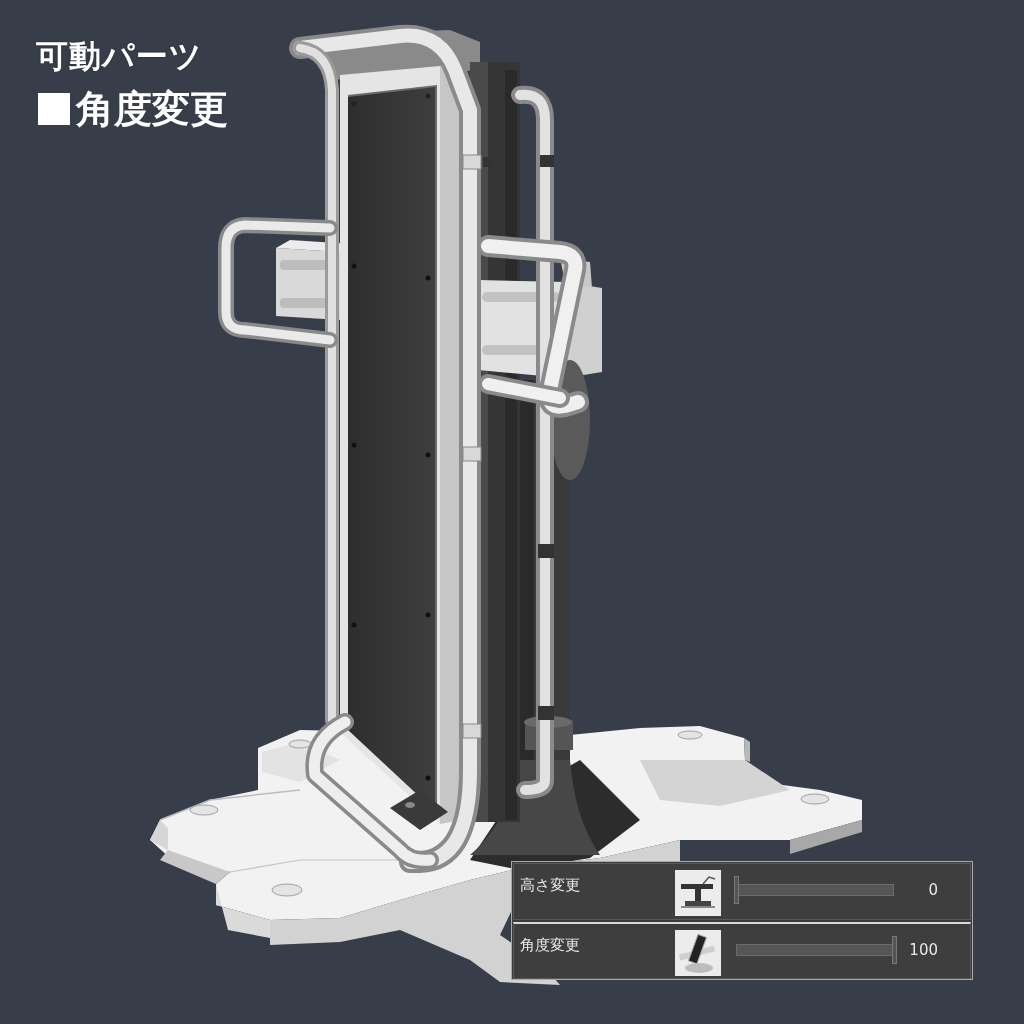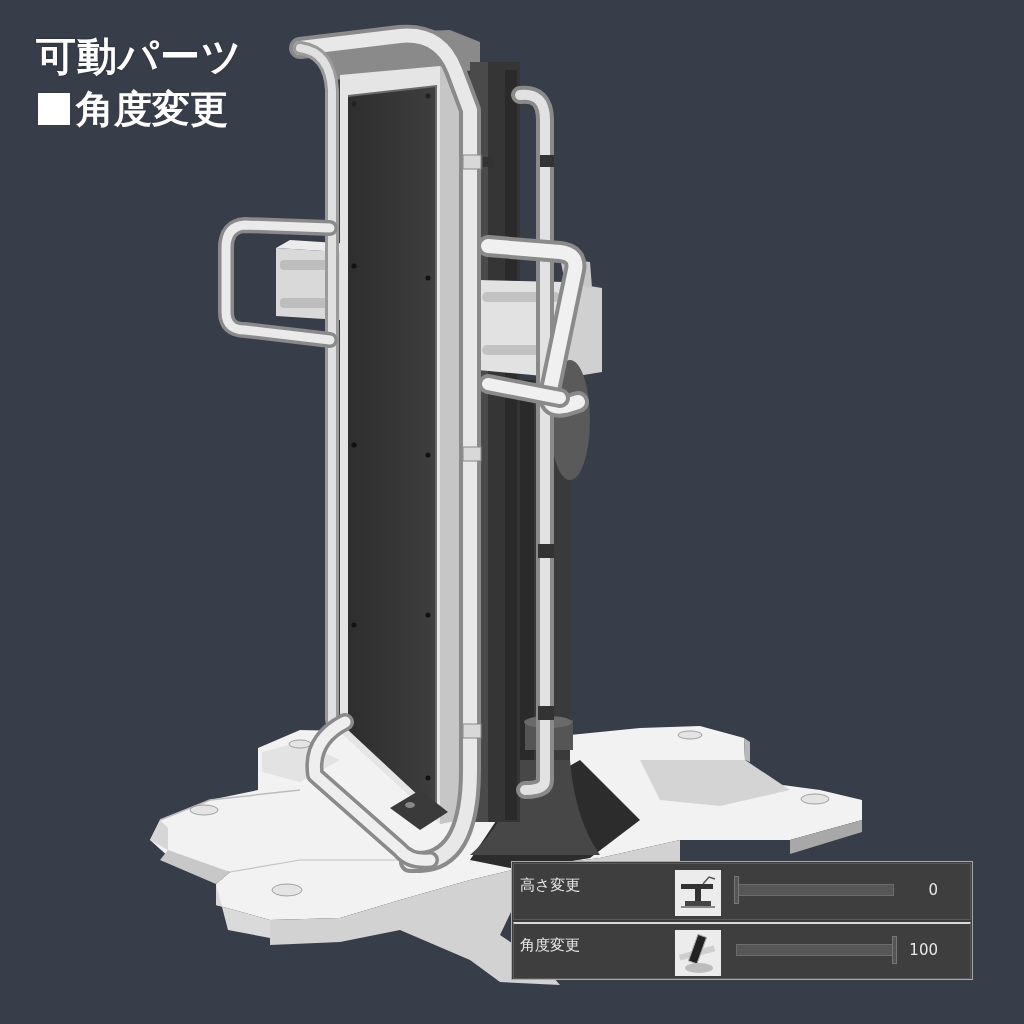--- a/index.html
+++ b/index.html
@@ -5,21 +5,21 @@
   html, body { margin: 0; padding: 0; }
   body {
     width: 1024px; height: 1024px; overflow: hidden;
     background: #383d4a;
     font-family: "DejaVu Sans", "Liberation Sans", sans-serif;
     position: relative;
   }
   .viewport { position: absolute; left: 0; top: 0; width: 1024px; height: 1024px; }
   .title-block { position: absolute; left: 36px; top: 28px; color: #ffffff; }
   .title-main {
-    font-size: 40px; font-weight: bold; letter-spacing: 1px; line-height: 56px;
+    font-size: 32px; font-weight: bold; letter-spacing: 1px; line-height: 56px;
     text-shadow: 0 0 2px rgba(0,0,0,0.4);
   }
   .title-sub {
     font-size: 38px; font-weight: bold; line-height: 46px; margin-top: 2px;
     display: flex; align-items: center;
   }
   .title-sub .square {
     width: 32px; height: 32px; background: #ffffff; margin-right: 6px; margin-left: 2px;
   }
   .model { position: absolute; left: 0; top: 0; }

